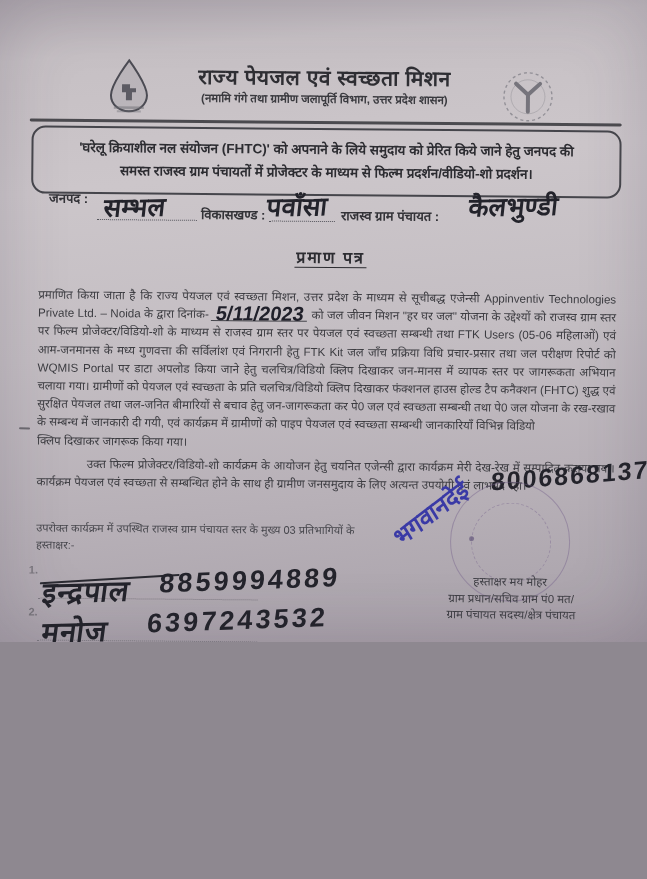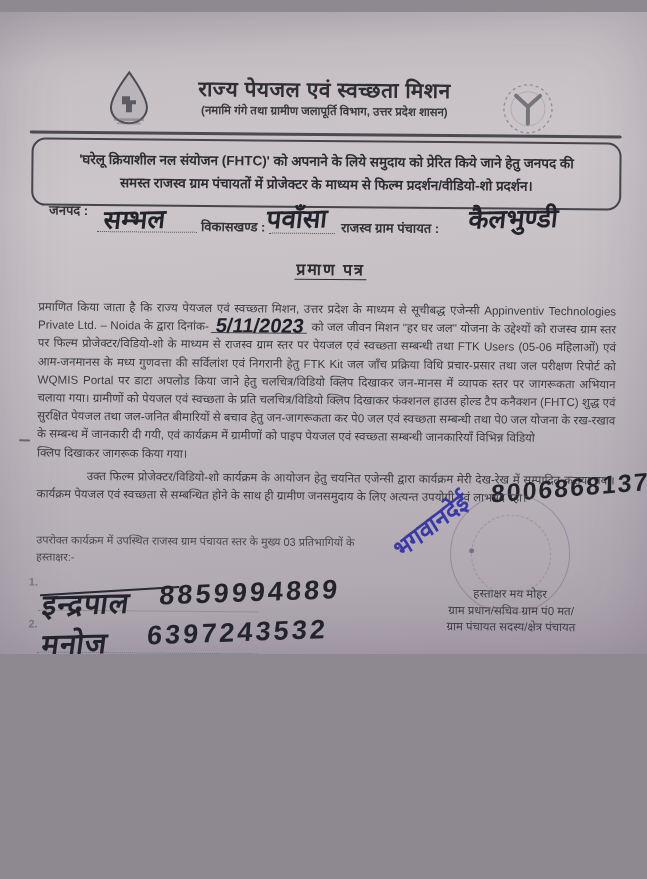--- a/index.html
+++ b/index.html
@@ -1,17 +1,17 @@
 <!DOCTYPE html>
 <html><head>
 <meta charset="utf-8">
 <style>
   html,body { margin:0; padding:0; background:#8e8890; }
   #page {
-    position:relative; width:647px; height:642px; margin:12px auto; overflow:hidden;
+    position:relative; width:647px; height:642px; margin:0 auto; overflow:hidden;
     background: linear-gradient(175deg, #b4adb3 0%, #c6c0c4 9%, #ccc6ca 28%, #c4bec3 52%, #b7b0b7 76%, #aea7af 90%, #a89fa8 100%);
     box-shadow: inset 0 0 70px rgba(55,45,70,.20);
     font-family: "Liberation Sans", "DejaVu Sans", sans-serif;
     color:#3b3b40;
   }
   .tilt { position:absolute; inset:0; transform: rotate(0.5deg); }
   .abs { position:absolute; }
 
   
   .doc-title { font-size:21px; font-weight:bold; color:#2e2e33; text-align:center; letter-spacing:.5px; }

